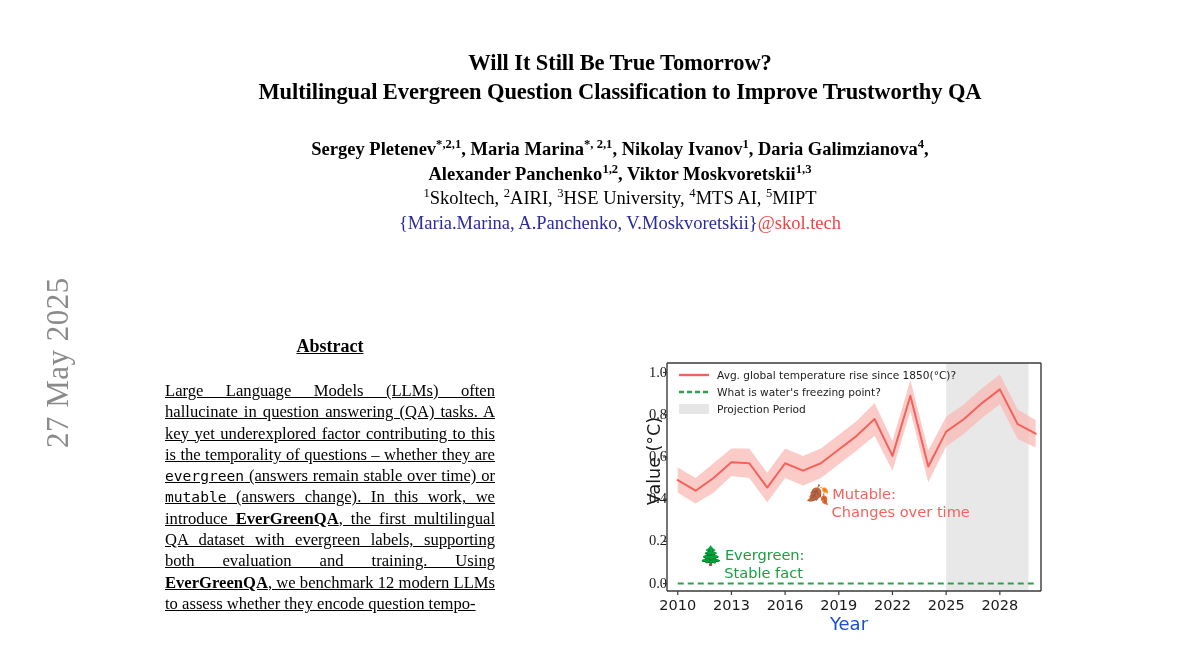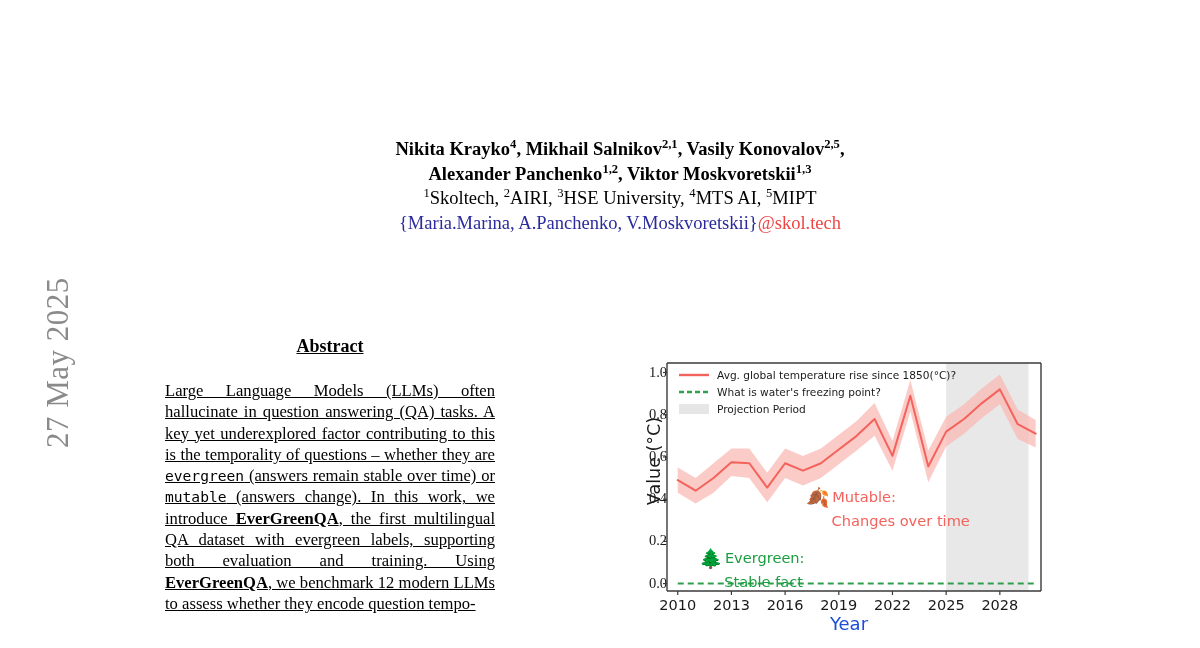--- a/index.html
+++ b/index.html
@@ -188,21 +188,21 @@
   }
   .xticks-holder {
     position: absolute;
     left: 0; top: 0;
     width: 420px; height: 285px;
   }
   .annot {
     position: absolute;
     font-family: "DejaVu Sans", sans-serif;
     font-size: 14.6px;
-    line-height: 24px;
+    line-height: 17px;
     white-space: nowrap;
   }
   .annot .emoji {
     font-size: 19px;
     vertical-align: -2px;
     margin-right: 2px;
   }
   .annot-mutable { color: #f4625c; }
   .annot-evergreen { color: #1a9e40; }
   .legend-text {
@@ -213,27 +213,31 @@
 </style>
 </head>
 <body>
 
 <div class="arxiv-stamp">
   <div class="arxiv-stamp-text">27 May 2025</div>
 </div>
 
 <div class="page">
 
+  <div class="title-block">
+    <div class="title-line">Will It Still Be True Tomorrow?</div>
+    <div class="title-line">Multilingual Evergreen Question Classification to Improve Trustworthy QA</div>
+  </div>
 
   <div class="authors-block">
 
-
     <div class="author-line">
-      <span>Nikita Krayko</span><sup>4</sup><span>, Mikhail Salnikov</span><sup>2,1</sup><span>, Vasily Konovalov</span><sup>2,5</sup><span>,</span>
+      <span>Sergey Pletenev</span><sup>*,2,1</sup><span>, Maria Marina</span><sup>*, 2,1</sup><span>, Nikolay Ivanov</span><sup>1</sup><span>, Daria Galimzianova</span><sup>4</sup><span>,</span>
     </div>
+
 
     <div class="author-line">
       <span>Alexander Panchenko</span><sup>1,2</sup><span>, Viktor Moskvoretskii</span><sup>1,3</sup>
     </div>
 
     <div class="affil-line">
       <sup>1</sup><span>Skoltech,</span>
       <sup>2</sup><span>AIRI,</span>
       <sup>3</sup><span>HSE University,</span>
       <sup>4</sup><span>MTS AI,</span>

